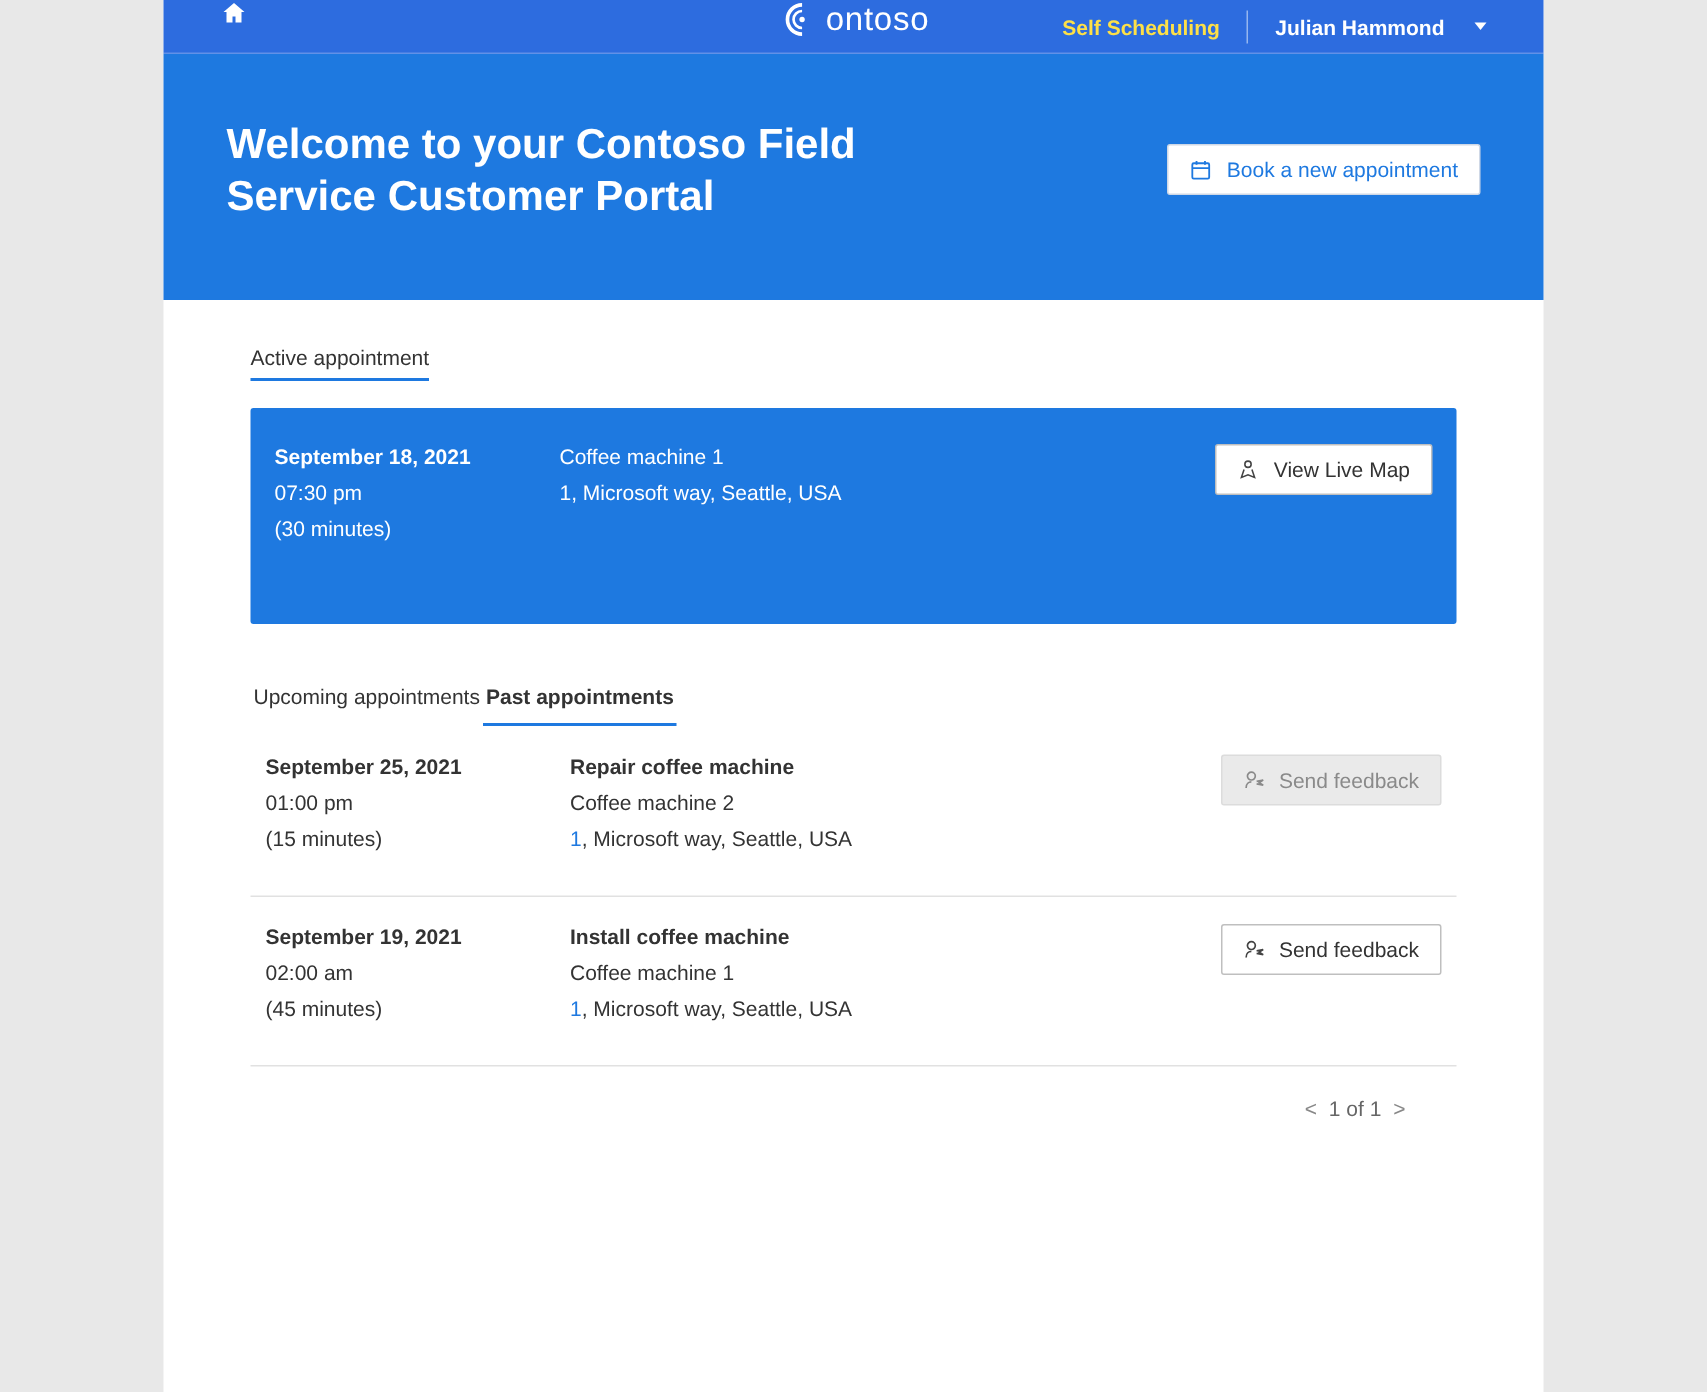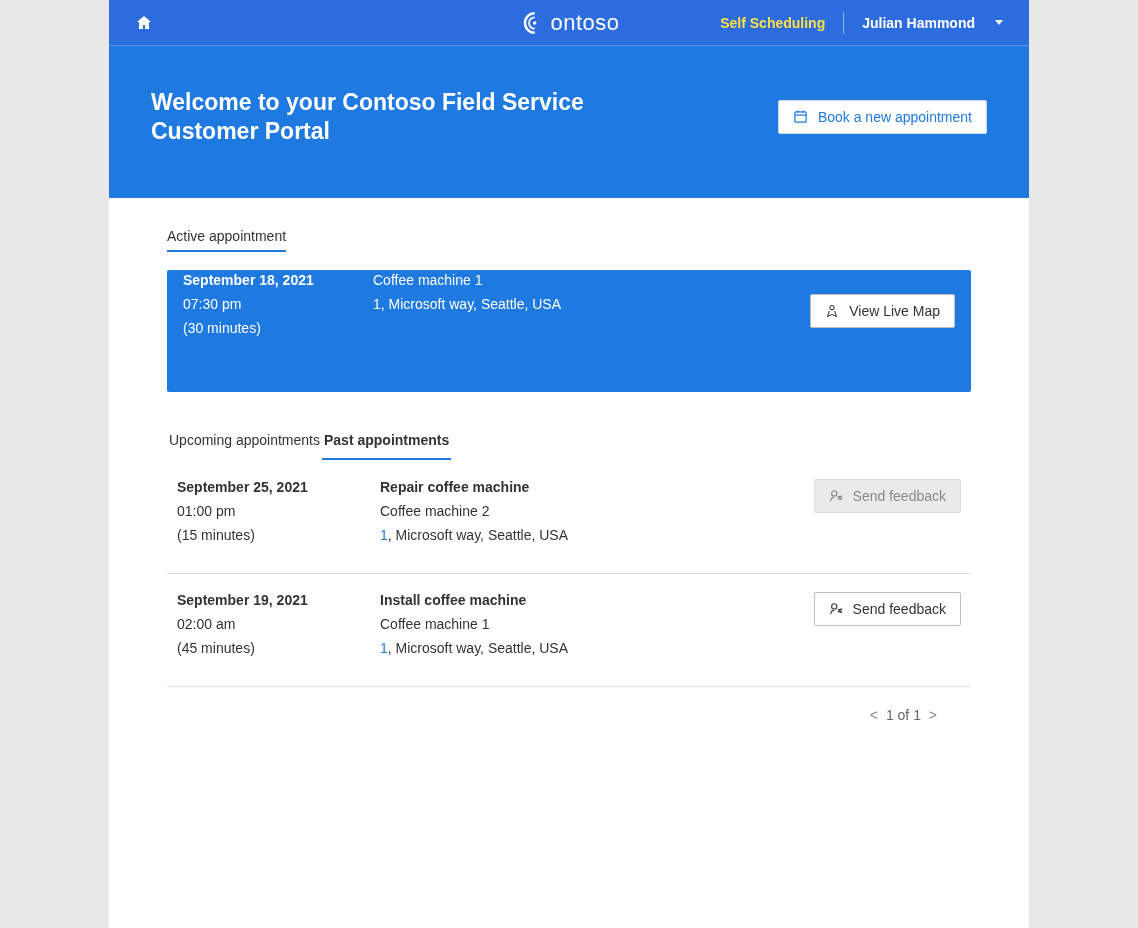--- a/index.html
+++ b/index.html
@@ -12,24 +12,23 @@
   .page {
     width: 920px;
     margin: 0 auto;
     background: #fff;
     min-height: 928px;
   }
   
   .navbar {
     background: #2d6cdf;
     color: #fff;
-    height: 46px;
-    display: flex;
-    align-items: center;
-    padding: 0 26px;
+    height: 36px;
+    display: flex;
+    padding: 0 38px;
     position: relative;
     border-bottom: 1px solid rgba(255,255,255,0.25);
   }
   .nav-home {
     width: 18px; height: 18px;
     display: flex; align-items: center; justify-content: center;
     cursor: pointer;
   }
   .logo {
     position: absolute;
@@ -63,21 +62,21 @@
   
   .hero {
     background: #1e79e0;
     color: #fff;
     padding: 42px 42px 52px;
     display: flex;
     align-items: center;
     justify-content: space-between;
   }
   .hero-title {
-    font-size: 23px;
+    font-size: 28px;
     font-weight: 700;
     line-height: 1.25;
     max-width: 480px;
   }
   .btn {
     background: #fff;
     color: #1e79e0;
     border: 1px solid #cfd8e6;
     padding: 8px 14px;
     display: inline-flex;
@@ -106,21 +105,21 @@
     font-weight: 400;
     margin-bottom: 8px;
     padding-bottom: 6px;
     border-bottom: 2px solid #1e79e0;
     display:inline-block;
   }
 
   .active-card {
     background: #1e79e0;
     color: #fff;
-    padding: 2px 16px 48px;
+    padding: 24px 16px 48px;
     border-radius: 2px;
     margin-top: 10px;
     position: relative;
   }
   .row {
     display: flex;
     gap: 40px;
   }
   .col-date { width: 150px; }
   .col-detail { flex:1; }

